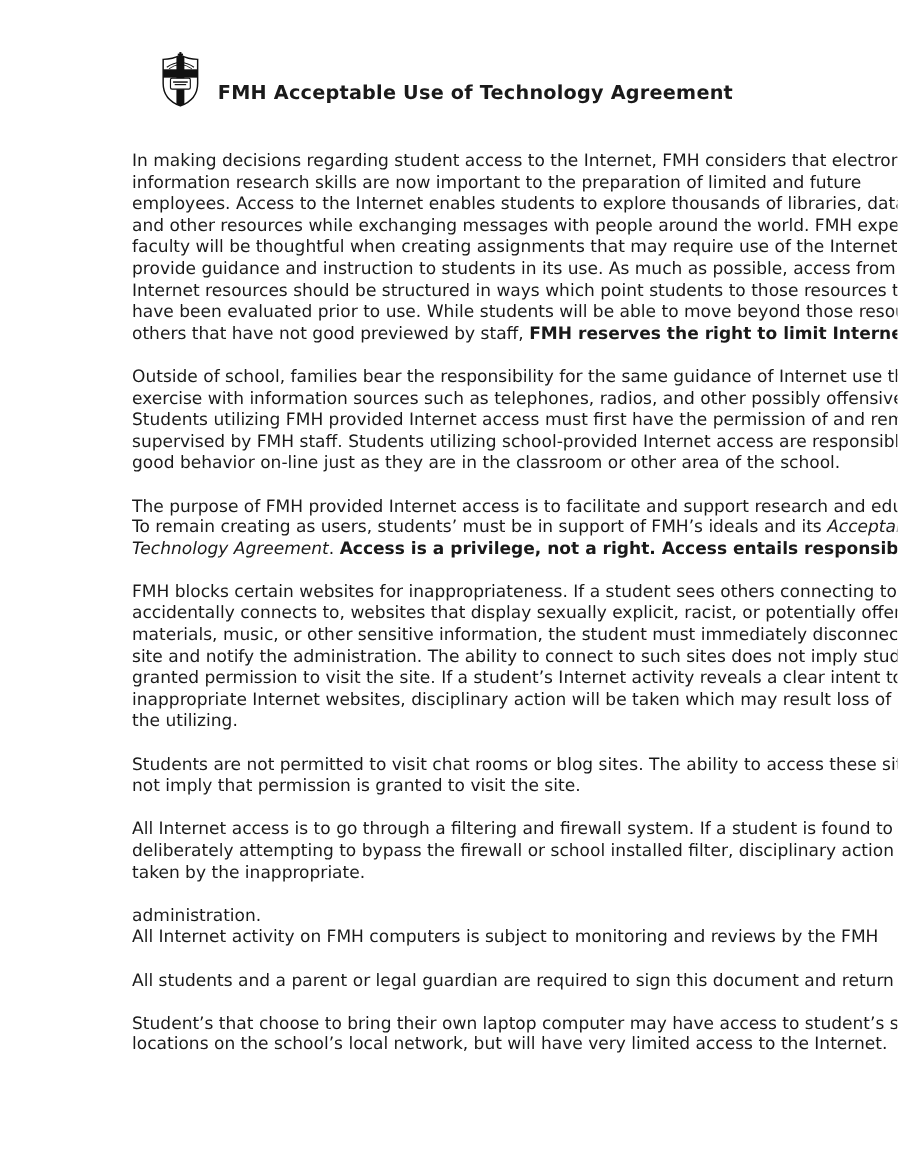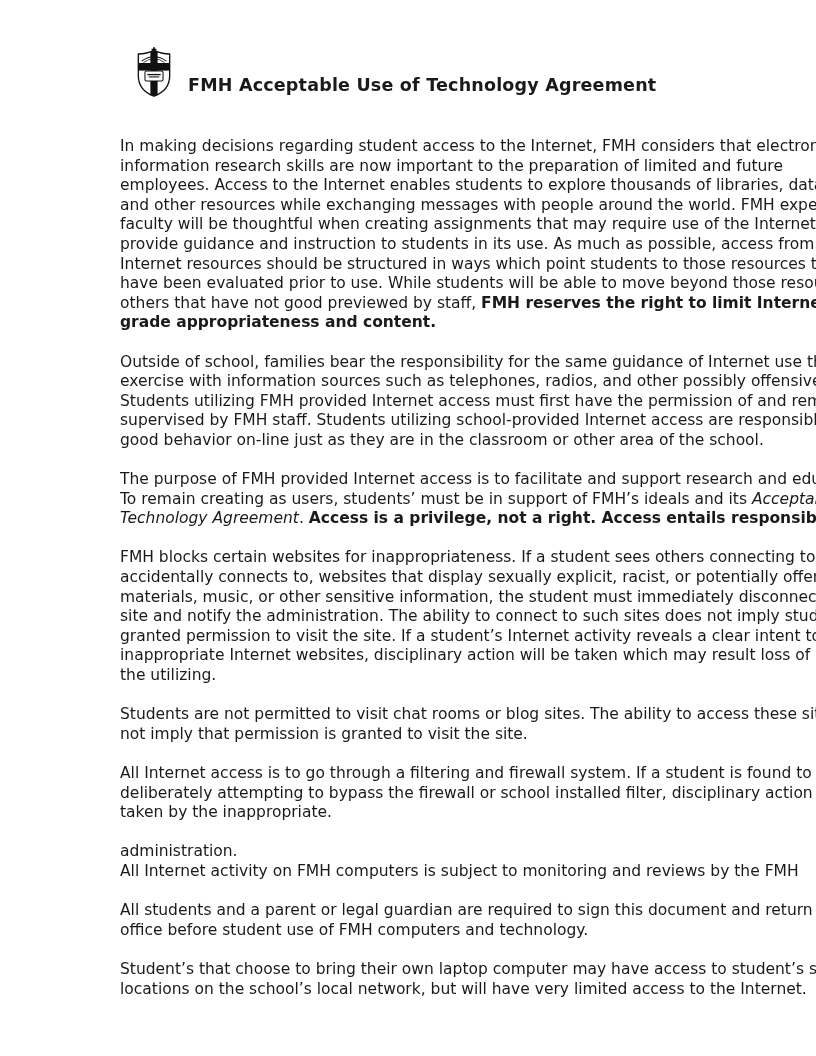--- a/index.html
+++ b/index.html
@@ -15,21 +15,21 @@
     color: #1a1a1a;
   }
   .page {
     position: relative;
     width: 816px;
     height: 1056px;
     background: #ffffff;
   }
   .doc-header {
     position: absolute;
-    left: 135px;
+    left: 145px;
     top: 47px;
     display: flex;
     align-items: flex-end;
     gap: 15px;
   }
   .logo {
     width: 38px;
     height: 51px;
     flex: 0 0 auto;
   }
@@ -97,21 +97,20 @@
       <div class="para">
         <div class="line"><span class="seg-normal">In making decisions regarding student access to the Internet, FMH considers that electronic</span></div>
         <div class="line"><span class="seg-normal">information research skills are now important to the preparation of limited and future</span></div>
         <div class="line"><span class="seg-normal">employees. Access to the Internet enables students to explore thousands of libraries, databases,</span></div>
         <div class="line"><span class="seg-normal">and other resources while exchanging messages with people around the world. FMH expects</span></div>
         <div class="line"><span class="seg-normal">faculty will be thoughtful when creating assignments that may require use of the Internet and</span></div>
         <div class="line"><span class="seg-normal">provide guidance and instruction to students in its use. As much as possible, access from</span></div>
         <div class="line"><span class="seg-normal">Internet resources should be structured in ways which point students to those resources that</span></div>
         <div class="line"><span class="seg-normal">have been evaluated prior to use. While students will be able to move beyond those resources to</span></div>
         <div class="line"><span class="seg-normal">others that have not good previewed by staff, </span><span class="seg-bold">FMH reserves the right to limit Internet use by</span></div>
-        <div class="line"><span class="seg-bold">grade appropriateness and content.</span></div>
       </div>
       <div class="para">
         <div class="line"><span class="seg-normal">Outside of school, families bear the responsibility for the same guidance of Internet use they</span></div>
         <div class="line"><span class="seg-normal">exercise with information sources such as telephones, radios, and other possibly offensive media.</span></div>
         <div class="line"><span class="seg-normal">Students utilizing FMH provided Internet access must first have the permission of and remain</span></div>
         <div class="line"><span class="seg-normal">supervised by FMH staff. Students utilizing school-provided Internet access are responsible for</span></div>
         <div class="line"><span class="seg-normal">good behavior on-line just as they are in the classroom or other area of the school.</span></div>
       </div>
       <div class="para">
         <div class="line"><span class="seg-normal">The purpose of FMH provided Internet access is to facilitate and support research and education.</span></div>
@@ -135,21 +134,20 @@
         <div class="line"><span class="seg-normal">All Internet access is to go through a filtering and firewall system. If a student is found to be</span></div>
         <div class="line"><span class="seg-normal">deliberately attempting to bypass the firewall or school installed filter, disciplinary action will be</span></div>
         <div class="line"><span class="seg-normal">taken by the inappropriate.</span></div>
       </div>
       <div class="para">
         <div class="line"><span class="seg-normal">administration.</span></div>
         <div class="line"><span class="seg-normal">All Internet activity on FMH computers is subject to monitoring and reviews by the FMH</span></div>
       </div>
       <div class="para">
         <div class="line"><span class="seg-normal">All students and a parent or legal guardian are required to sign this document and return it to the</span></div>
-        <div class="line"><span class="seg-normal">office before student use of FMH computers and technology.</span></div>
       </div>
       <div class="para">
         <div class="line"><span class="seg-normal">Student’s that choose to bring their own laptop computer may have access to student’s storage</span></div>
         <div class="line"><span class="seg-normal">locations on the school’s local network, but will have very limited access to the Internet.</span></div>
       </div>
     </div>
 
 </div>
 
 </body></html>

